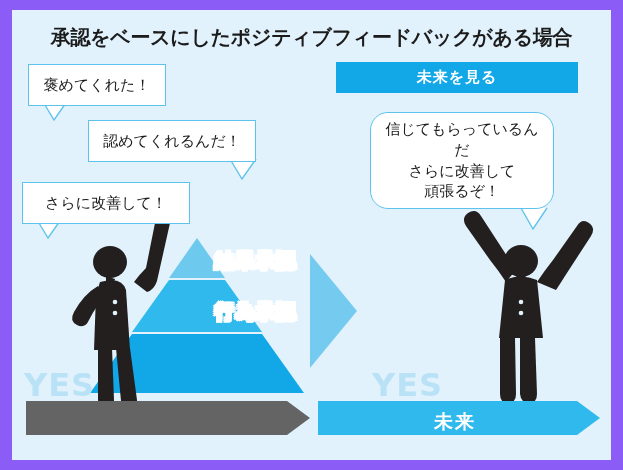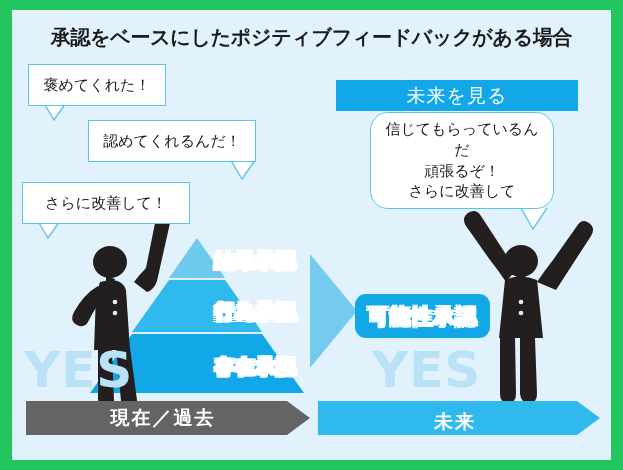--- a/index.html
+++ b/index.html
@@ -10,21 +10,21 @@
   body {
     width: 623px;
     height: 470px;
     font-family: "DejaVu Sans", "Liberation Sans", sans-serif;
     overflow: hidden;
   }
   #canvas {
     position: relative;
     width: 623px;
     height: 470px;
-    background: #22c55e;
+    background: #8b5cf6;
   }
   .panel {
     position: absolute;
     left: 12px;
     top: 10px;
     width: 599px;
     height: 450px;
     background: #e2f2fc;
   }
 
@@ -56,38 +56,38 @@
     line-height: 1.38;
     text-align: center;
     padding: 20px 8px;
   }
 
   
   .headerbar {
     position: absolute;
     background: #12a8e8;
     color: #ffffff;
-    font-size: 19px;
-    font-weight: normal;
+    font-size: 15px;
+    font-weight: bold;
     display: flex;
     align-items: center;
     justify-content: center;
     letter-spacing: 1px;
-    margin-top: 18px;
   }
 
   
   .yes {
     position: absolute;
-    font-size: 50px;
+    font-size: 32px;
     font-weight: bold;
     color: #b9e2f7;
     letter-spacing: 1px;
     line-height: 1;
     user-select: none;
+    margin-top: 24px;
   }
 
   
   .pyr-label {
     position: absolute;
     width: 200px;
     text-align: right;
     font-size: 19px;
     font-weight: bold;
     color: #ffffff;
@@ -215,46 +215,37 @@
     <div class="bubble" style="left:10px; top:172px; width:168px; height:37px;">
       <span>さらに改善して！</span>
     </div>
 
     <div class="headerbar" style="left:324px; top:52px; width:242px; height:31px;">
       <span>未来を見る</span>
     </div>
 
     <div class="bubble" style="left:358px; top:102px; width:184px; height:97px; flex-direction:column; justify-content:center;border-radius:18px;">
       <span>信じてもらっているんだ</span>
+      <span>さらに改善して</span>
       <span>頑張るぞ！</span>
-      <span>さらに改善して</span>
     </div>
 
     <div class="yes" style="left:12px; top:335px;">
       <span>YES</span>
     </div>
     <div class="yes" style="left:360px; top:335px;">
       <span>YES</span>
     </div>
 
     <div class="pyr-label" style="left:85px; top:238px;">
       <span>結果承認</span>
     </div>
-    <div class="pyr-label" style="left:85px; top:289px;text-decoration:underline;">
+    <div class="pyr-label" style="left:85px; top:289px;">
       <span>行為承認</span>
     </div>
-    <div class="pyr-label" style="left:85px; top:344px;">
-      <span>存在承認</span>
-    </div>
-
-    <div class="badge" style="left:343px; top:284px; width:135px; height:44px;">
-      <span>可能性承認</span>
-    </div>
-
-    <div class="arrowbar-text" style="left:14px; top:391px; width:274px; height:34px;">
-      <span>現在／過去</span>
-    </div>
+
+
     <div class="arrowbar-text" style="left:306px; top:391px; width:274px; height:34px;align-items:flex-end;">
       <span>未来</span>
     </div>
 
   </div>
 </div>
 
 </body></html>

